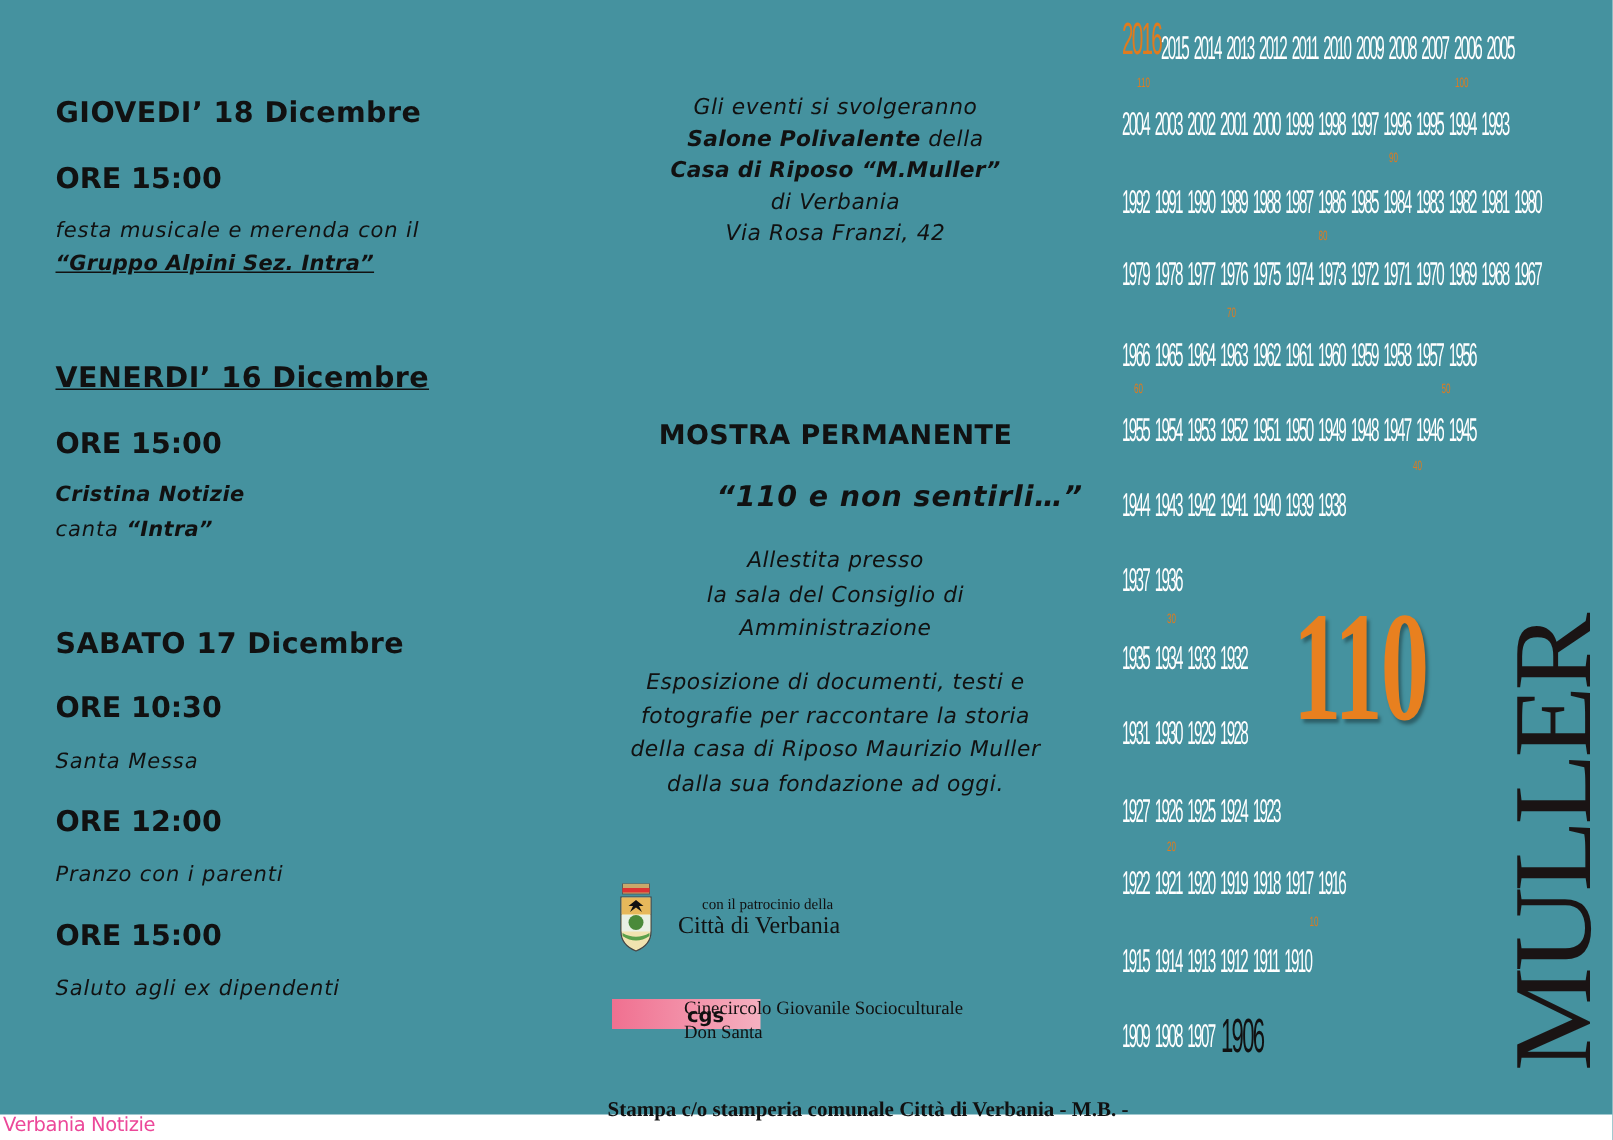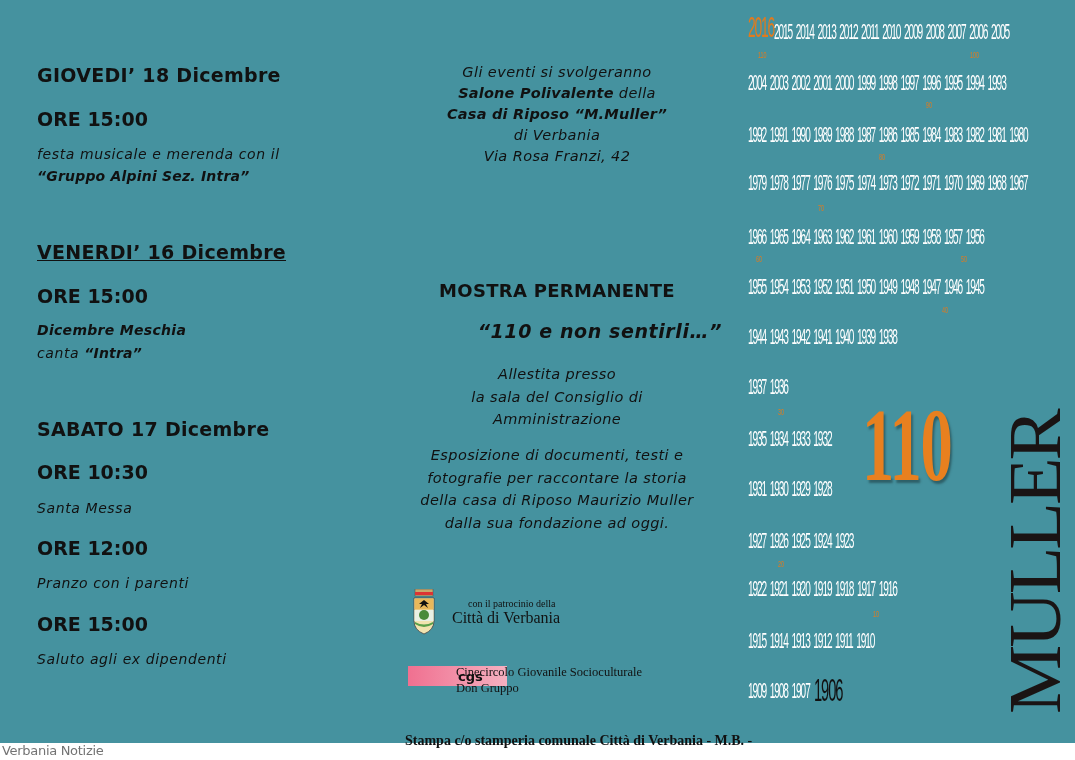--- a/index.html
+++ b/index.html
@@ -66,36 +66,36 @@
       position: absolute; left: 998px; top: 714px;
       font-family: "Liberation Serif", serif; color: #1a1414;
       font-size: 78px; line-height: 1; letter-spacing: -3px;
       transform: rotate(-90deg) scaleY(0.95); transform-origin: left top;
       white-space: nowrap;
     }
 
     .footer-label {
       position: absolute; left: 2px; top: 743px;
       font-family: "DejaVu Sans", sans-serif; font-size: 13px;
-      color: #737373; letter-spacing: -0.3px;
+      color: #ec4899; letter-spacing: -0.3px;
     }
   </style>
 </head>
 <body>
 
 <div class="flyer">
 
   <div class="abs day-title" style="left:37px;top:64px;">GIOVEDI’ 18 Dicembre</div>
   <div class="abs time" style="left:37px;top:108px;">ORE 15:00</div>
   <div class="abs desc" style="left:37px;top:146px;">festa musicale e merenda con il</div>
-  <div class="abs desc" style="left:37px;top:168px;font-weight:bold;letter-spacing:0.2px;">“Gruppo Alpini Sez. Intra”</div>
+  <div class="abs desc" style="left:37px;top:168px;font-weight:bold;letter-spacing:0.2px;text-decoration:underline;">“Gruppo Alpini Sez. Intra”</div>
 
   <div class="abs day-title" style="left:37px;top:241px;text-decoration:underline;">VENERDI’ 16 Dicembre</div>
   <div class="abs time" style="left:37px;top:285px;">ORE 15:00</div>
-  <div class="abs desc" style="left:37px;top:322px;font-weight:bold;letter-spacing:0.3px;">Dicembre Meschia</div>
+  <div class="abs desc" style="left:37px;top:322px;font-weight:bold;letter-spacing:0.3px;">Cristina Notizie</div>
   <div class="abs desc" style="left:37px;top:345px;">
     <span>canta </span>
     <b>“Intra”</b>
   </div>
 
   <div class="abs day-title" style="left:37px;top:418px;">SABATO 17 Dicembre</div>
   <div class="abs time" style="left:37px;top:461px;">ORE 10:30</div>
   <div class="abs desc" style="left:37px;top:500px;">Santa Messa</div>
   <div class="abs time" style="left:37px;top:537px;">ORE 12:00</div>
   <div class="abs desc" style="left:37px;top:575px;">Pranzo con i parenti</div>
@@ -139,21 +139,21 @@
   <div class="abs serif patron-small" style="left:468px;top:598px;">con il patrocinio della</div>
   <div class="abs serif patron-big" style="left:452px;top:609px;">Città di Verbania</div>
 
   <div class="abs" style="left:408px;top:666px;width:52px;height:20px;background:linear-gradient(90deg,#f07090,#f5b0c0);padding-left:47px;">
     <svg width="30" height="20" viewBox="0 0 30 20">
       <text x="3" y="15" font-family="DejaVu Sans, sans-serif" font-size="13" font-weight="bold" fill="#111">cgs</text>
     </svg>
   </div>
   <div class="abs serif cine" style="left:456px;top:664px;">
     <div>Cinecircolo Giovanile  Socioculturale</div>
-    <div>Don Gruppo</div>
+    <div>Don Santa</div>
   </div>
 
   <div class="abs serif stampa" style="left:405px;top:733px;">Stampa c/o stamperia comunale Città di Verbania - M.B. -</div>
 
   <div class="year-row year-first" style="top:12px;">2016</div>
   <div class="year-row" style="top:21px;left:774px;"><span>2015</span><span>2014</span><span>2013</span><span>2012</span><span>2011</span><span>2010</span><span>2009</span><span>2008</span><span>2007</span><span>2006</span><span>2005</span></div>
   <div class="year-row" style="top:72px;"><span>2004</span><span>2003</span><span>2002</span><span>2001</span><span>2000</span><span>1999</span><span>1998</span><span>1997</span><span>1996</span><span>1995</span><span>1994</span><span>1993</span></div>
   <div class="year-row" style="top:124px;"><span>1992</span><span>1991</span><span>1990</span><span>1989</span><span>1988</span><span>1987</span><span>1986</span><span>1985</span><span>1984</span><span>1983</span><span>1982</span><span>1981</span><span>1980</span></div>
   <div class="year-row" style="top:172px;"><span>1979</span><span>1978</span><span>1977</span><span>1976</span><span>1975</span><span>1974</span><span>1973</span><span>1972</span><span>1971</span><span>1970</span><span>1969</span><span>1968</span><span>1967</span></div>
   <div class="year-row" style="top:226px;"><span>1966</span><span>1965</span><span>1964</span><span>1963</span><span>1962</span><span>1961</span><span>1960</span><span>1959</span><span>1958</span><span>1957</span><span>1956</span></div>

